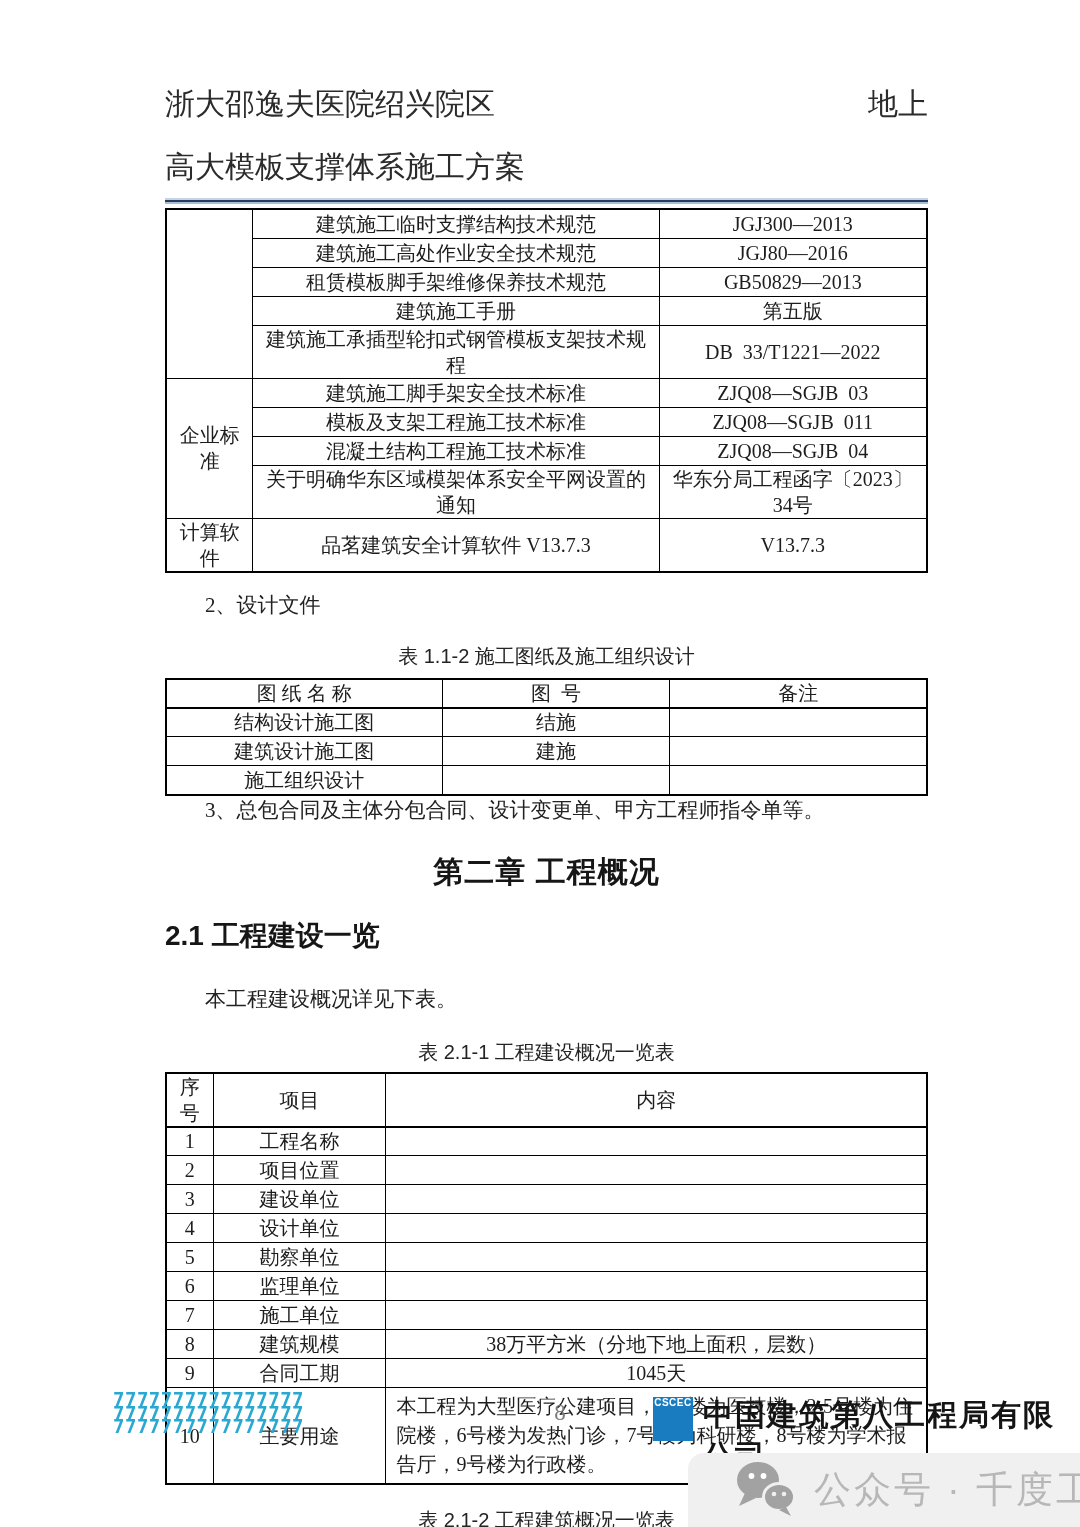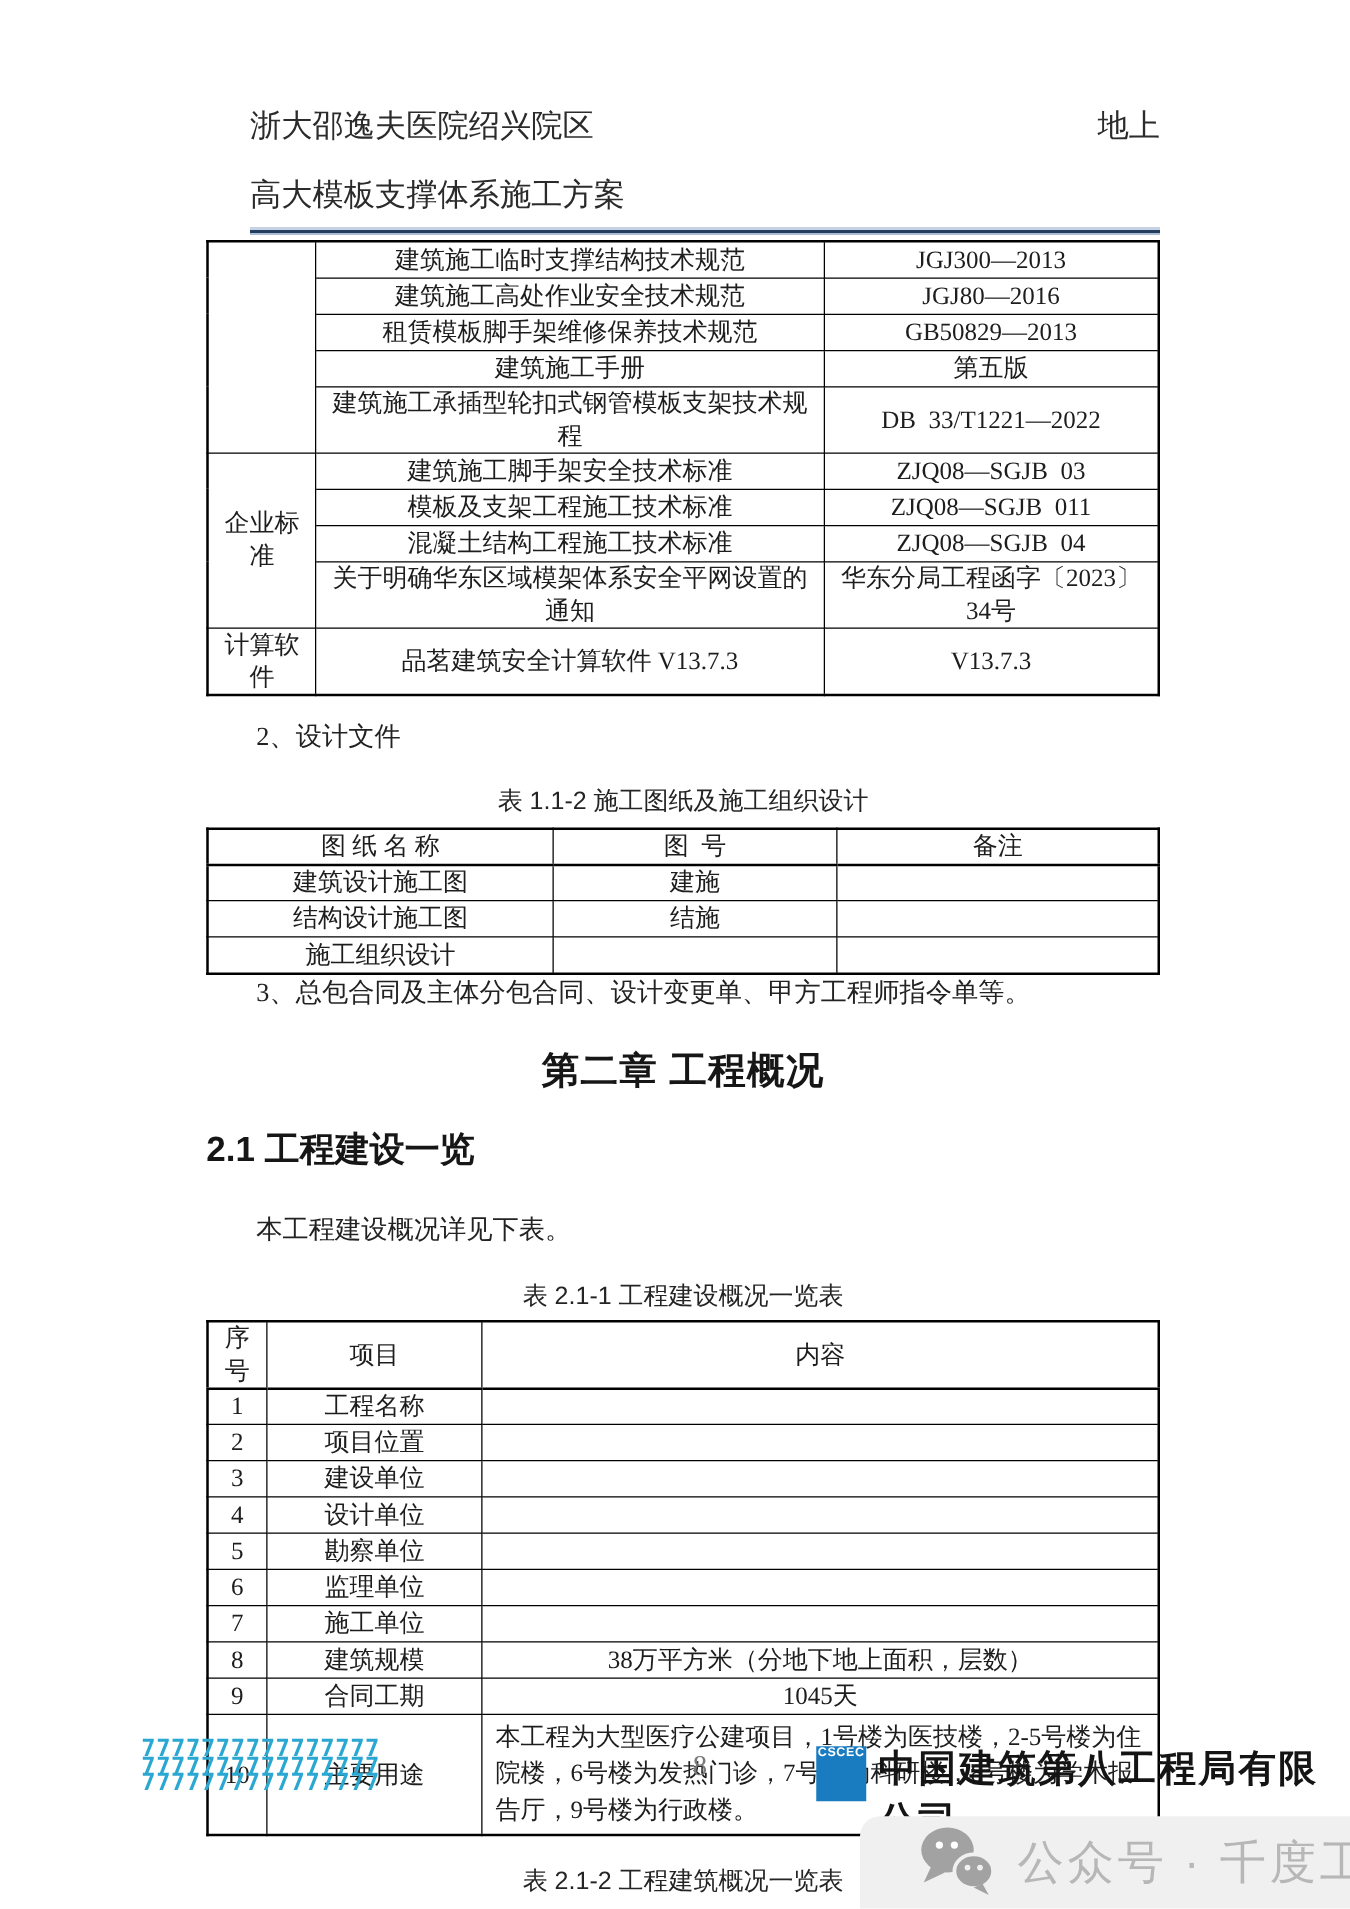--- a/index.html
+++ b/index.html
@@ -4,21 +4,21 @@
 <style>
   * { margin:0; padding:0; box-sizing:border-box; }
   body { background:#ffffff; }
   .page {
     position:relative; width:1080px; height:1527px; background:#ffffff;
     font-family:"Liberation Serif","DejaVu Serif",serif; color:#1d1d1d; overflow:hidden;
   }
   .content { position:absolute; left:165px; top:0; width:763px; }
 
   
-  .doc-header { margin-top:84px; font-size:25px; color:#2b2b2b;margin-left:35px; }
+  .doc-header { margin-top:84px; font-size:30px; color:#2b2b2b; }
   .h-row { display:flex; justify-content:space-between; align-items:baseline; }
   .h-line2 { margin-top:22px; }
   .header-rule {
     margin-top:9px; height:8px; border:0;
     background:linear-gradient(#ffffff 0 1px,#c7d3e4 1px 3px,#223d5e 3px 5.5px,#aabdd4 5.5px 7px,#ffffff 7px 8px);
   }
 
   
   table { border-collapse:collapse; width:100%; table-layout:fixed; border:2.5px solid #000; }
   td { border:1.5px solid #000; text-align:center; vertical-align:middle;
@@ -158,27 +158,27 @@
           <col style="width:29.9%">
           <col style="width:33.8%">
         </colgroup>
       <tbody>
           <tr class="hdr">
         <td>图 纸 名 称</td>
         <td>图  号</td>
         <td>备注</td>
       </tr>
       <tr>
+        <td>结构设计施工图</td>
+        <td>结施</td>
+        <td></td>
+      </tr>
+      <tr>
         <td>建筑设计施工图</td>
         <td>建施</td>
-        <td></td>
-      </tr>
-      <tr>
-        <td>结构设计施工图</td>
-        <td>结施</td>
         <td></td>
       </tr>
       <tr>
         <td>施工组织设计</td>
         <td></td>
         <td></td>
       </tr>
     </tbody>
       </table>
 

